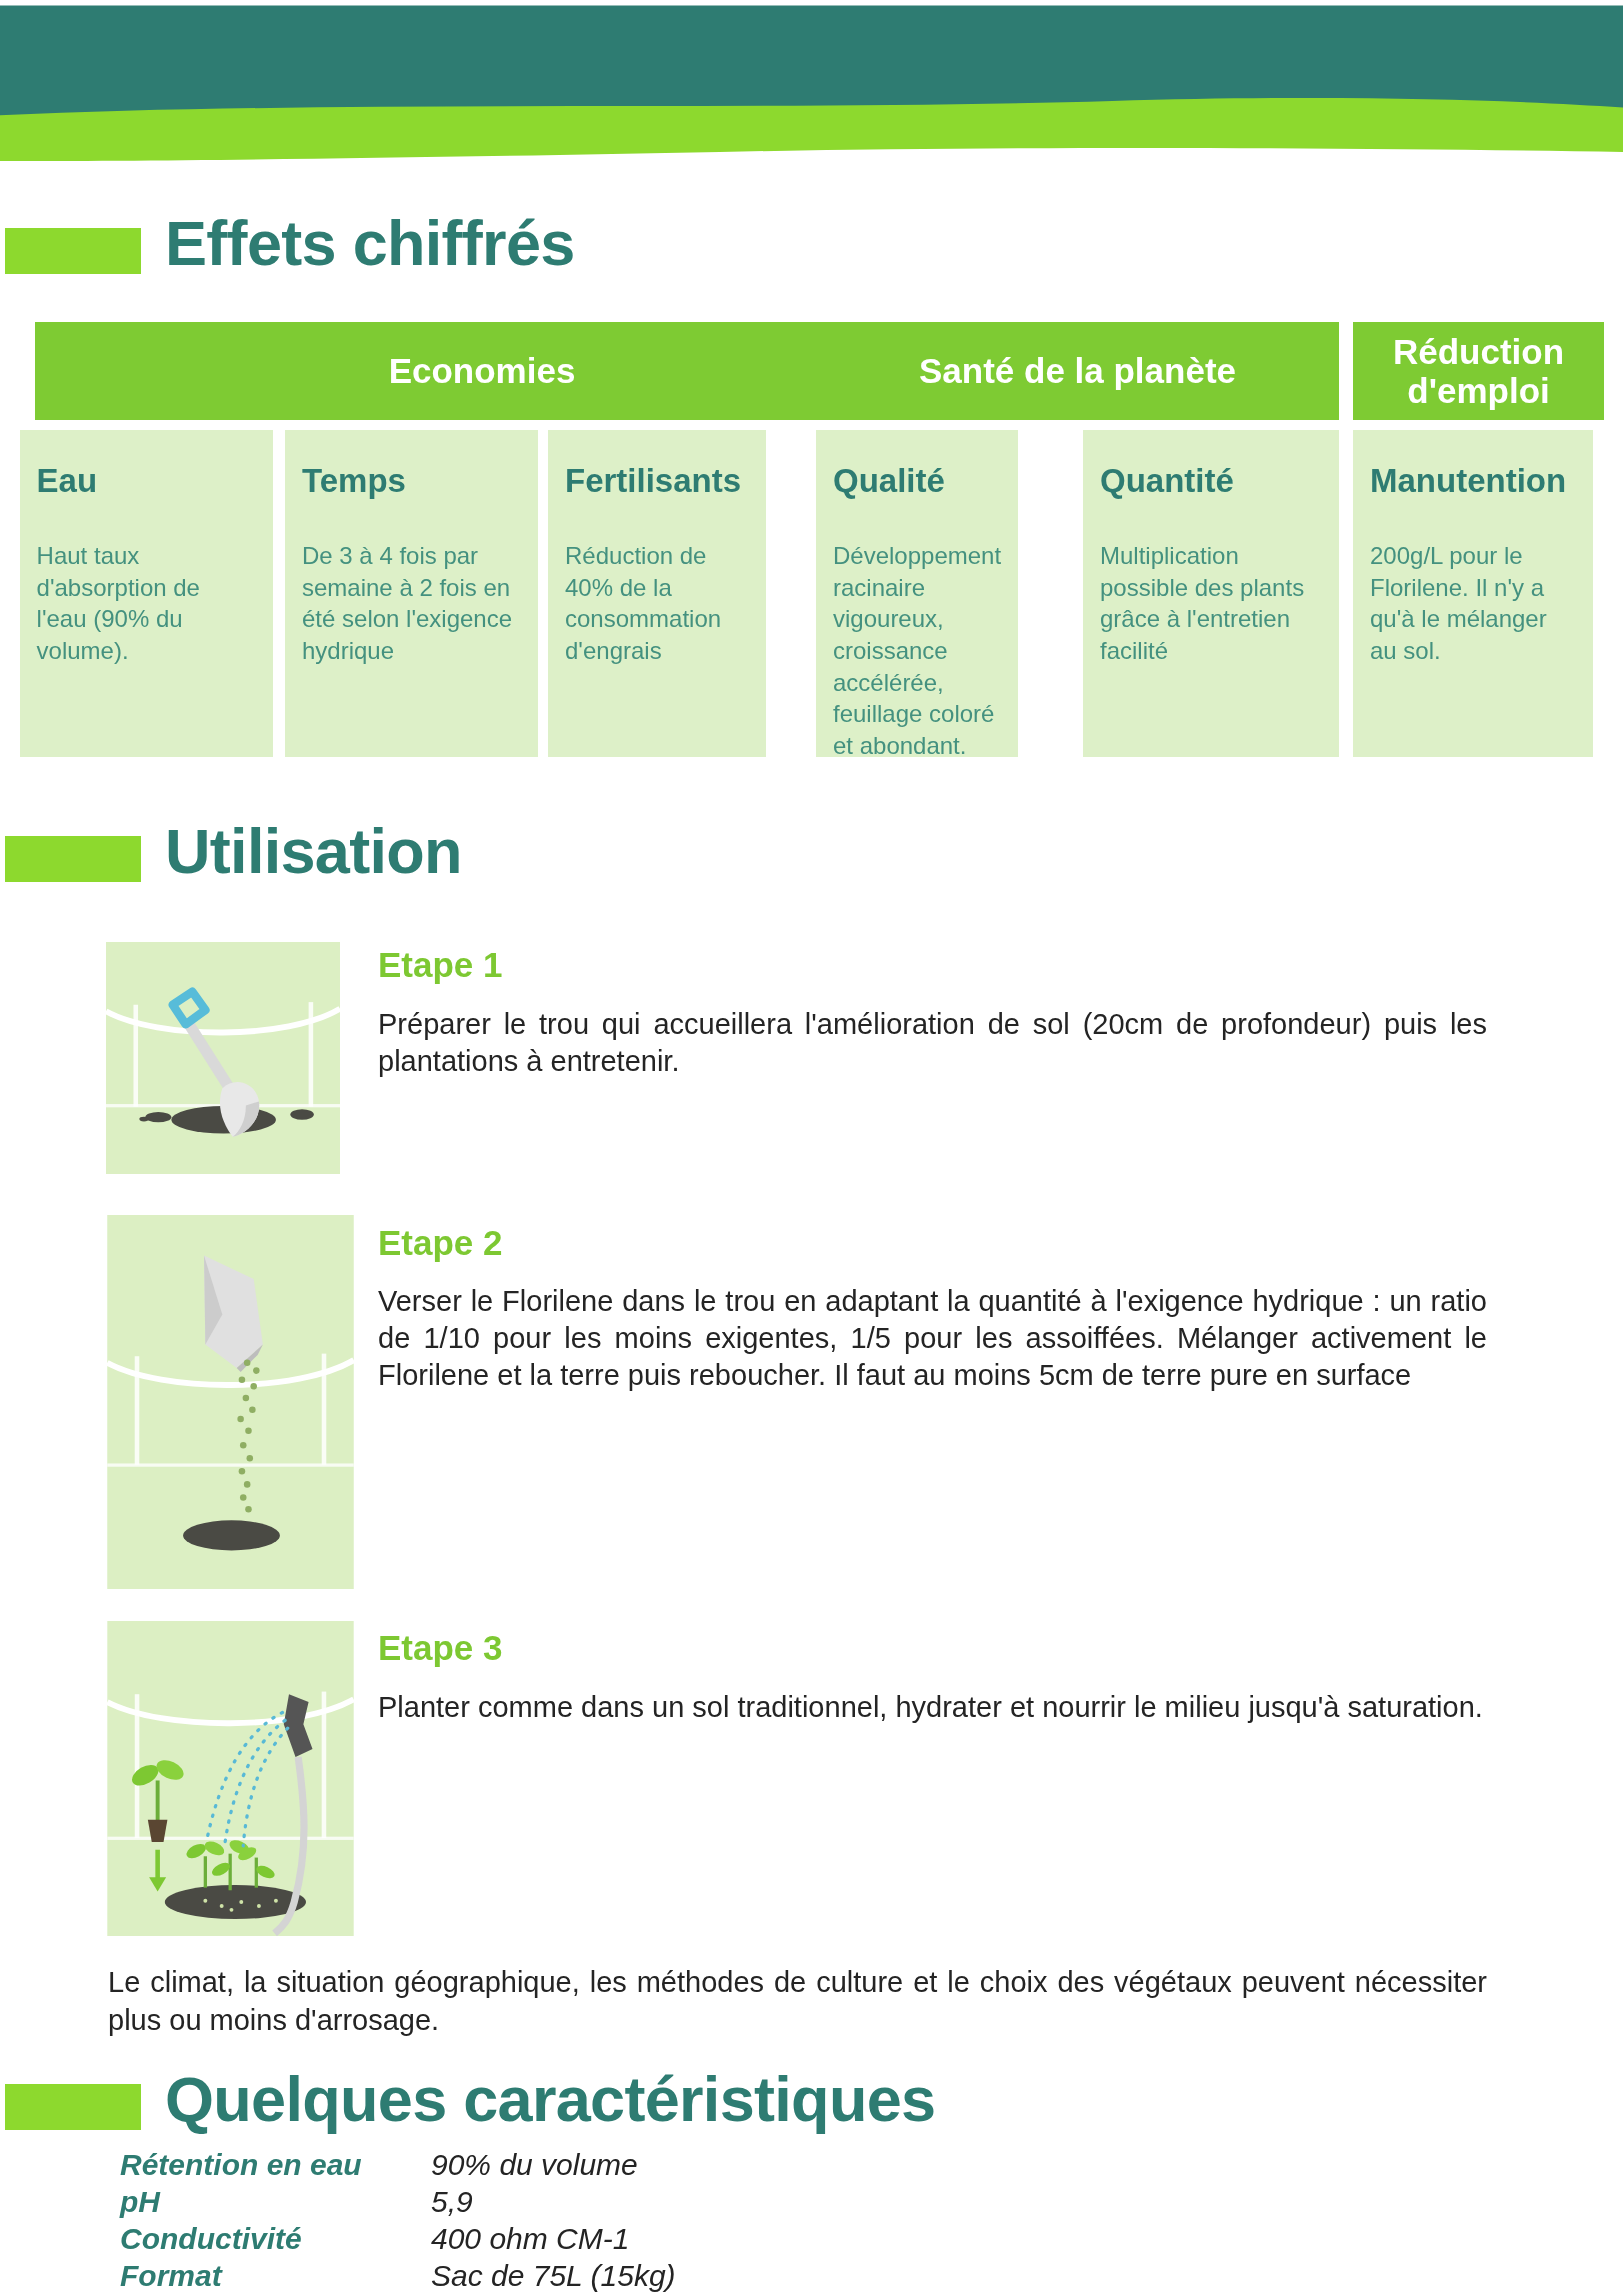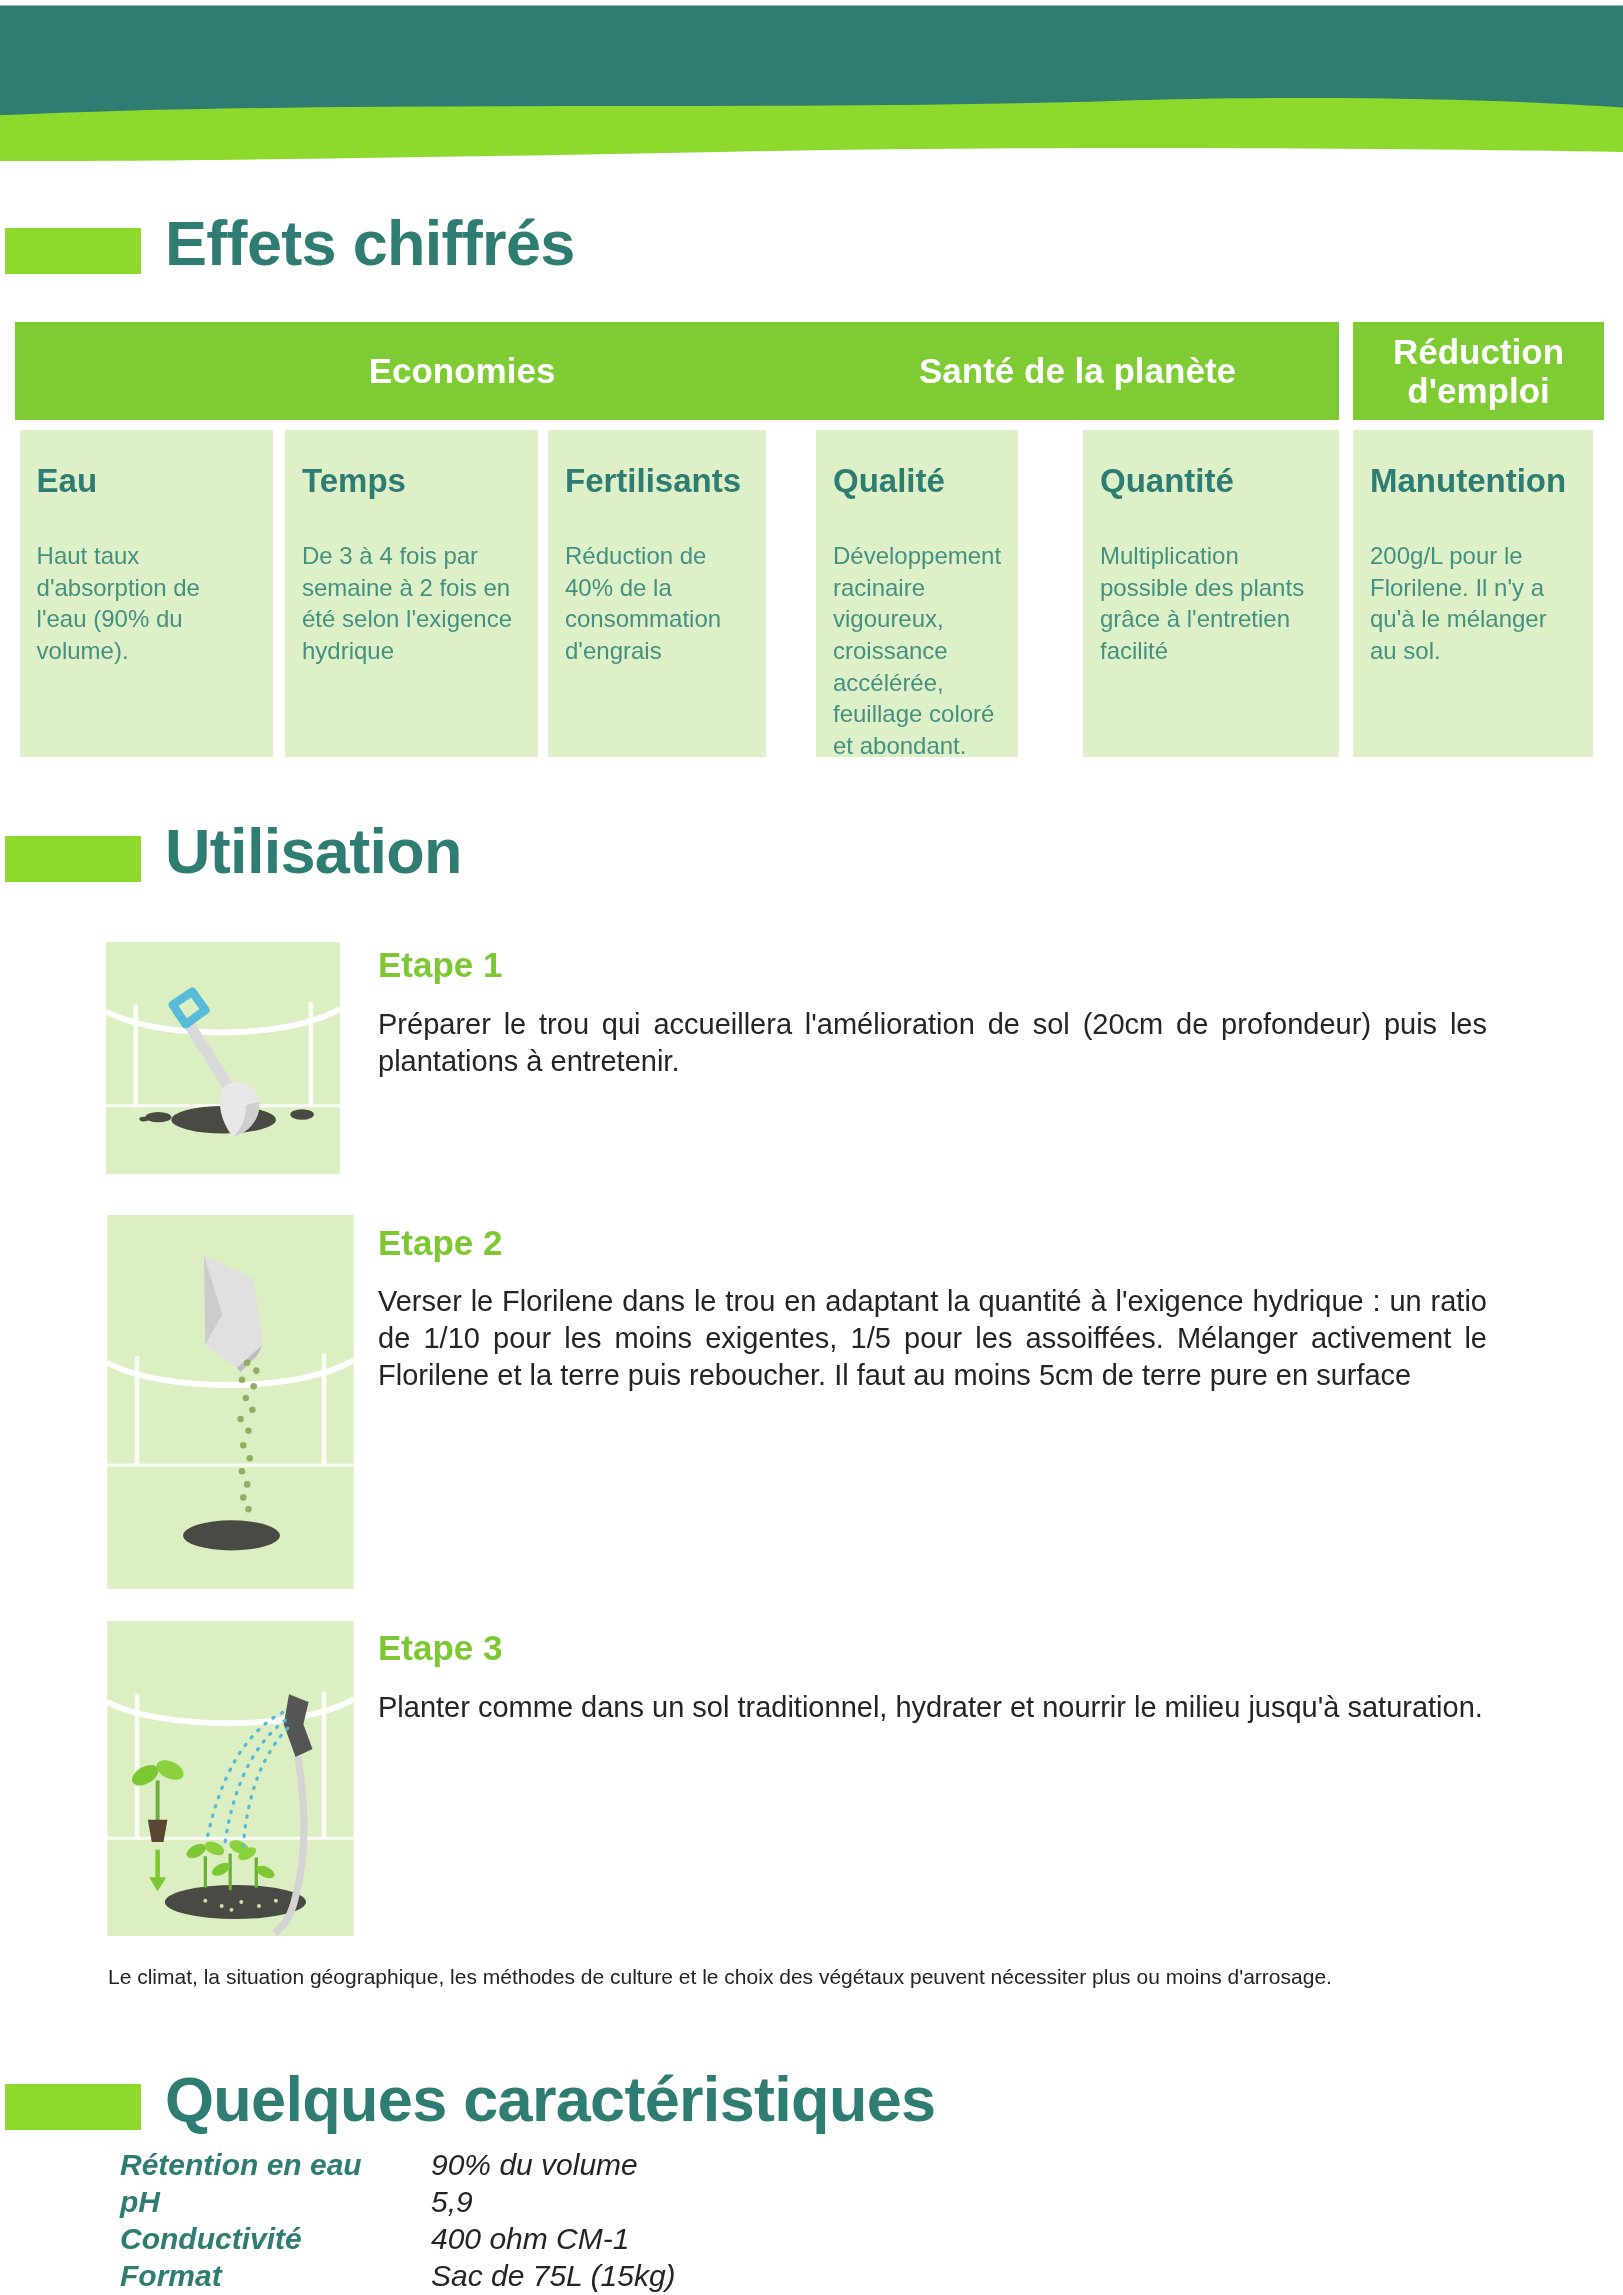--- a/index.html
+++ b/index.html
@@ -27,41 +27,41 @@
          color:#fff;font-weight:bold;font-size:35px;line-height:1.12;padding:0 13px;}
   .cell{position:absolute;top:430px;height:327px;background:var(--cell-bg);
         text-align:left;padding:34px 17px 0 17px;}
   .cell .ch{color:var(--teal);font-weight:bold;font-size:33px;line-height:1;}
   .cell .cb{margin-top:43px;color:var(--cell-text);font-size:24px;line-height:1.32;}
 
   .illu{position:absolute;display:block;}
   .step-title{position:absolute;left:378px;font-size:35px;font-weight:bold;color:var(--step-green);line-height:1;}
   .step-text{position:absolute;left:378px;width:1109px;font-size:29px;line-height:1.28;color:var(--ink);text-align:justify;}
 
-  .note{position:absolute;left:108px;width:1379px;font-size:21px;line-height:1.32;color:var(--ink);text-align:justify;}
+  .note{position:absolute;left:108px;width:1379px;font-size:29px;line-height:1.32;color:var(--ink);text-align:justify;}
 
   .chars{position:absolute;left:120px;top:2148px;width:916px;font-style:italic;}
   .chars .row{display:flex;height:37px;align-items:flex-start;}
   .chars .lab{width:311px;font-size:30px;font-weight:bold;color:var(--teal);line-height:1.1;}
   .chars .val{font-size:30px;color:var(--ink);line-height:1.1;}
 </style>
 </head>
 <body>
 
 <div class="page">
 
   <svg class="wave" width="1623" height="177" viewBox="0 0 2481 270">
     <path d="M0,120 C520,150 1180,168 1700,152 C2050,142 2300,150 2481,162 L2481,232 C2100,226 1600,222 1100,232 C650,241 260,246 0,246 Z" fill="#8dd92e"></path>
     <path d="M0,8 L2481,8 L2481,164 C2300,152 2050,144 1700,154 C1180,170 520,152 0,176 Z" fill="#2e7c72"></path>
   </svg>
 
   <div class="marker" style="top:228px;"></div>
   <h1 class="h1" style="top:212px;">Effets chiffrés</h1>
 
-  <div class="gcell" style="left:15px;width:894px;">Economies</div>
+  <div class="gcell" style="left:35px;width:894px;">Economies</div>
   <div class="gcell" style="left:816px;width:523px;">Santé de la planète</div>
   <div class="gcell" style="left:1353px;width:251px;">Réduction d'emploi</div>
 
   <div class="cell" style="left:19.6px;width:253px;">
     <div class="ch">Eau</div>
     <div class="cb">Haut taux d'absorption de l'eau (90% du volume).</div>
   </div>
   <div class="cell" style="left:285px;width:253px;">
     <div class="ch">Temps</div>
     <div class="cb">De 3 à 4 fois par semaine à 2 fois en été selon l'exigence hydrique</div>

